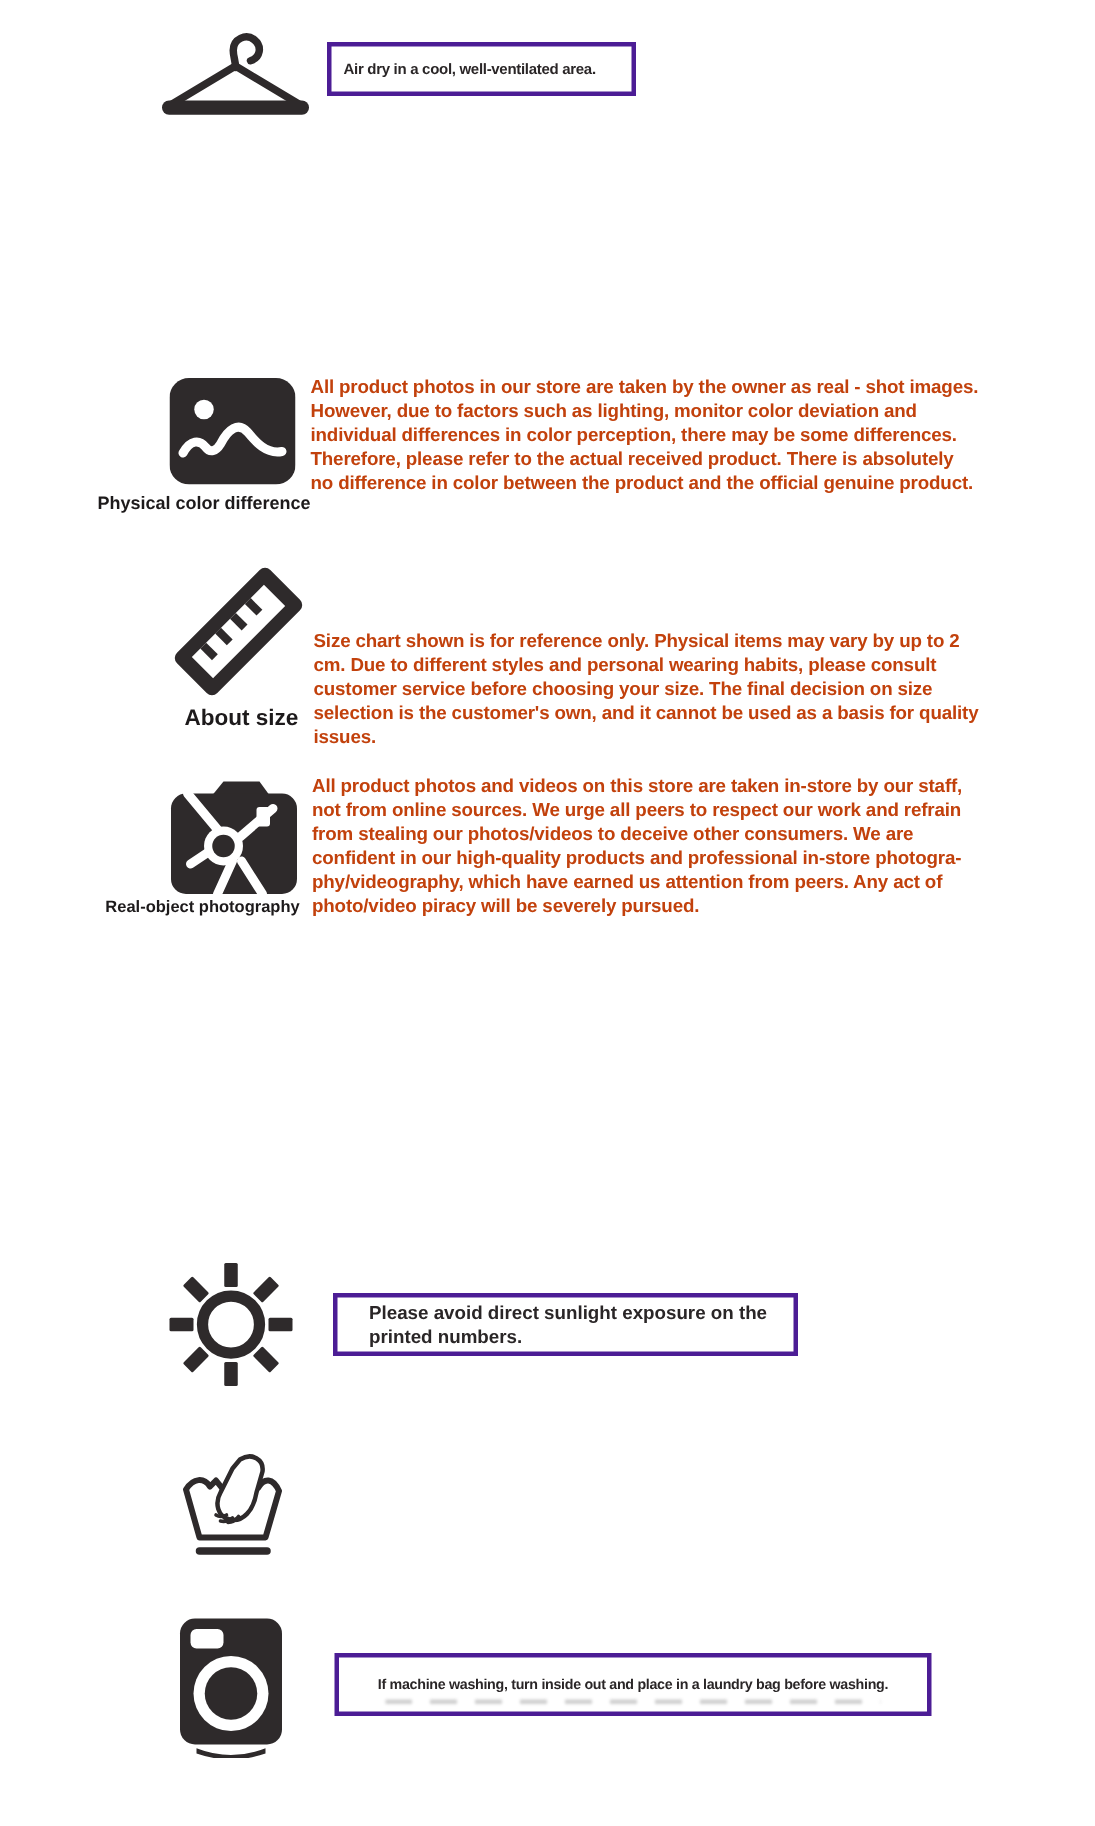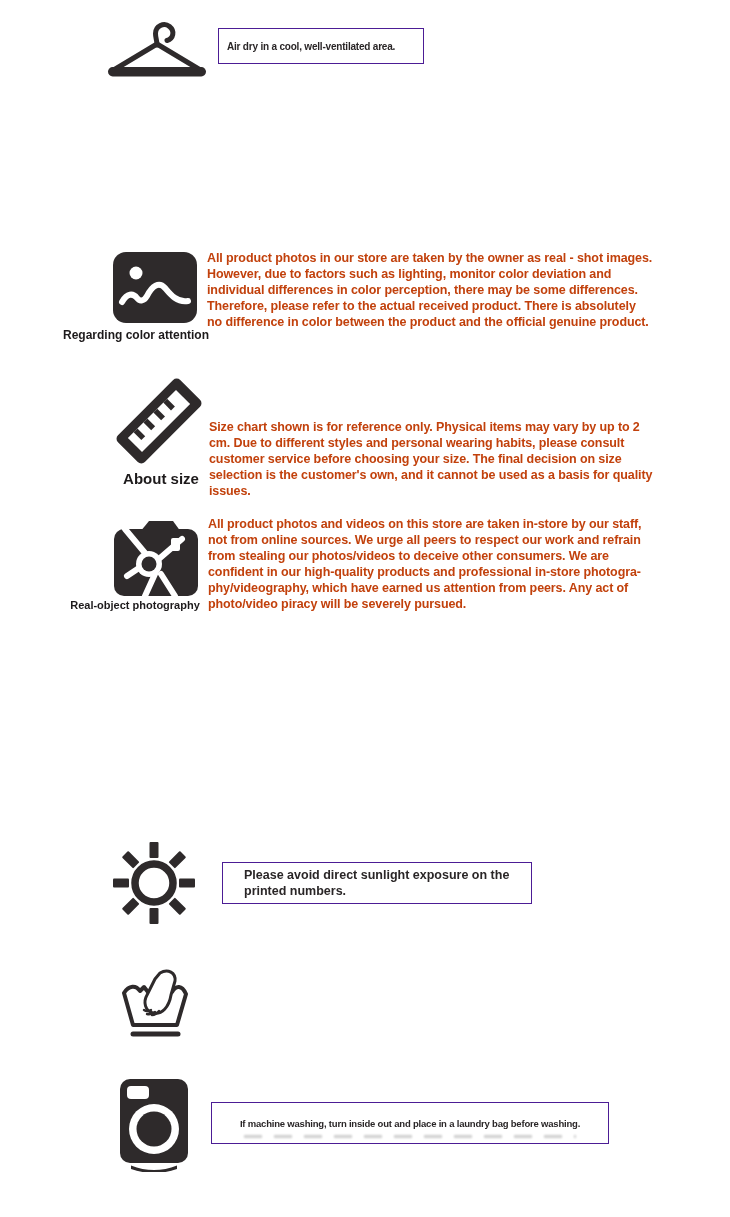--- a/index.html
+++ b/index.html
@@ -1,20 +1,20 @@
 <!DOCTYPE html>
 <html><head>
 <meta charset="utf-8">
 <style>
   html,body{margin:0;padding:0;background:#fff;}
   .stage{position:relative;width:730px;height:1217px;background:#fff;overflow:hidden;
          font-family:"Liberation Sans",sans-serif;color:#262224;}
   .abs{position:absolute;}
   
-  .note-box{position:absolute;background:#fff;border:1px solid #4c1d95;display:flex;align-items:center;
+  .note-box{position:absolute;background:#fff;border:3px solid #4c1d95;display:flex;align-items:center;
             font-weight:bold;color:#2a2627;box-sizing:border-box;}
   .note-box .txt{white-space:pre-line;}
   
   .header-box{position:absolute;width:318px;height:58px;border-radius:9px;
               background:linear-gradient(180deg,#eeeeee 0%,#e3e3e3 55%,#d2d2d2 100%);
               box-shadow:0 1px 3px rgba(0,0,0,.18);}
   .header-title{position:absolute;left:10px;top:6px;font-size:17px;font-weight:bold;color:#151313;letter-spacing:-0.2px;}
   .header-line{position:absolute;left:0;right:0;top:33px;height:2px;background:#4f4f4f;}
   .header-smudge{position:absolute;left:5px;top:28px;width:55%;height:4px;opacity:.5;filter:blur(1px);
                  background:repeating-linear-gradient(90deg,#6b6b6b 0 12px,transparent 12px 23px);}
@@ -45,21 +45,21 @@
   </div>
 
 
   <div class="abs" style="left:113px;top:252px;">
     <svg width="84" height="71" viewBox="0 0 84 71">
       <rect width="84" height="71" rx="13" fill="#2e2a2b"></rect>
       <circle cx="23" cy="21" r="6.5" fill="#fff"></circle>
       <path d="M9,50 C14,41 20,41 24,46 C27,50 31,49 34,44 C39,34 46,29 52,36 C57,42 64,51 75,49" fill="none" stroke="#fff" stroke-width="6" stroke-linecap="round"></path>
     </svg>
   </div>
-  <div class="icon-label" style="left:54px;top:328px;width:164px;font-size:12px;">Regarding color attention</div>
+  <div class="icon-label" style="left:54px;top:328px;width:164px;font-size:12px;">Physical color difference</div>
   <div class="para" style="left:207px;top:250px;width:522px;">All product photos in our store are taken by the owner as real - shot images.
 However, due to factors such as lighting, monitor color deviation and
 individual differences in color perception, there may be some differences.
 Therefore, please refer to the actual received product. There is absolutely
 no difference in color between the product and the official genuine product.</div>
 
   <div class="abs" style="left:112px;top:374px;">
     <svg width="94" height="94" viewBox="0 0 94 94">
       <g transform="rotate(-45 47 47)">
         <rect x="3" y="28" width="88" height="38" rx="5" fill="#2e2a2b"></rect>
@@ -132,18 +132,18 @@
 
   <div class="abs" style="left:119px;top:1078px;">
     <svg width="70" height="94" viewBox="0 0 70 94">
       <rect x="1" y="1" width="68" height="84" rx="10" fill="#2e2a2b"></rect>
       <rect x="8" y="8" width="22" height="13" rx="4" fill="#fff"></rect>
       <circle cx="35" cy="51" r="25" fill="#fff"></circle>
       <circle cx="35" cy="51" r="17.5" fill="#2e2a2b"></circle>
       <path d="M12,87.5 q23,9 46,0 l0,3.5 q-23,8 -46,0 Z" fill="#2e2a2b"></path>
     </svg>
   </div>
-  <div class="note-box" style="left:211px;top:1102px;width:398px;height:42px;justify-content:center;">
+  <div class="note-box" style="left:223px;top:1102px;width:398px;height:42px;justify-content:center;">
     <span class="txt" style="font-size:9.5px;letter-spacing:-0.2px;">If machine washing, turn inside out and place in a laundry bag before washing.</span>
     <div class="artifact"></div>
   </div>
 
 </div>
 
 </body></html>

